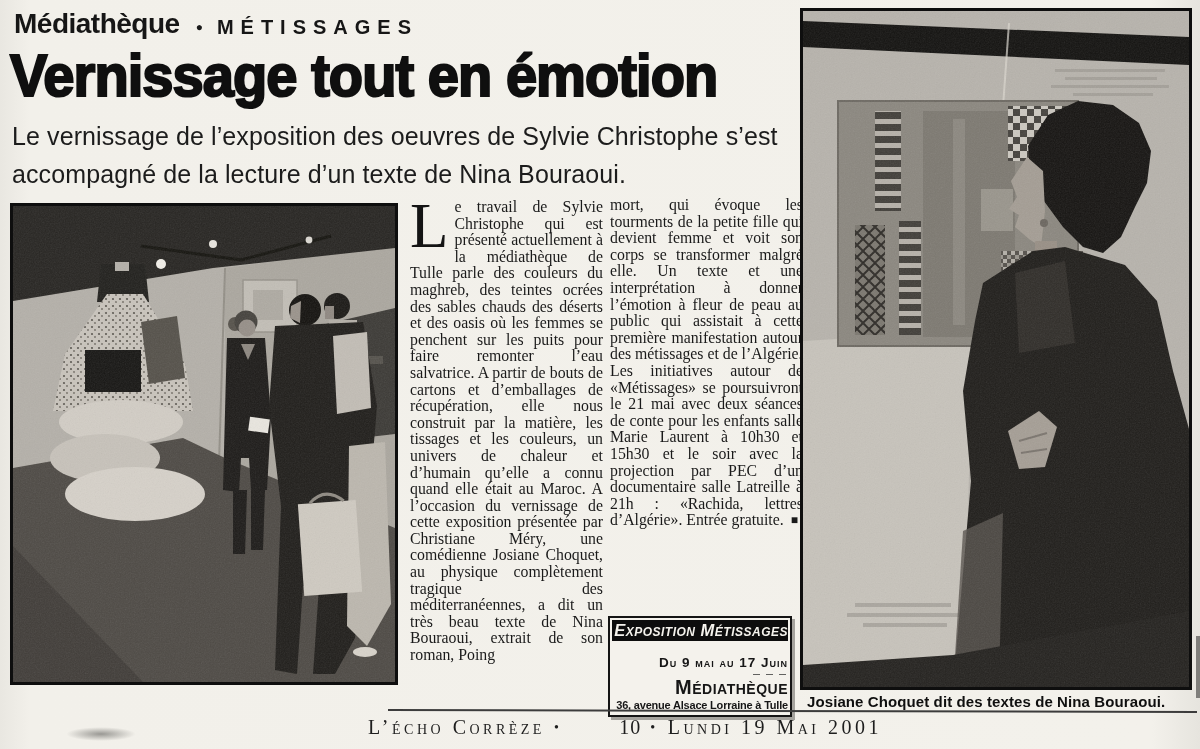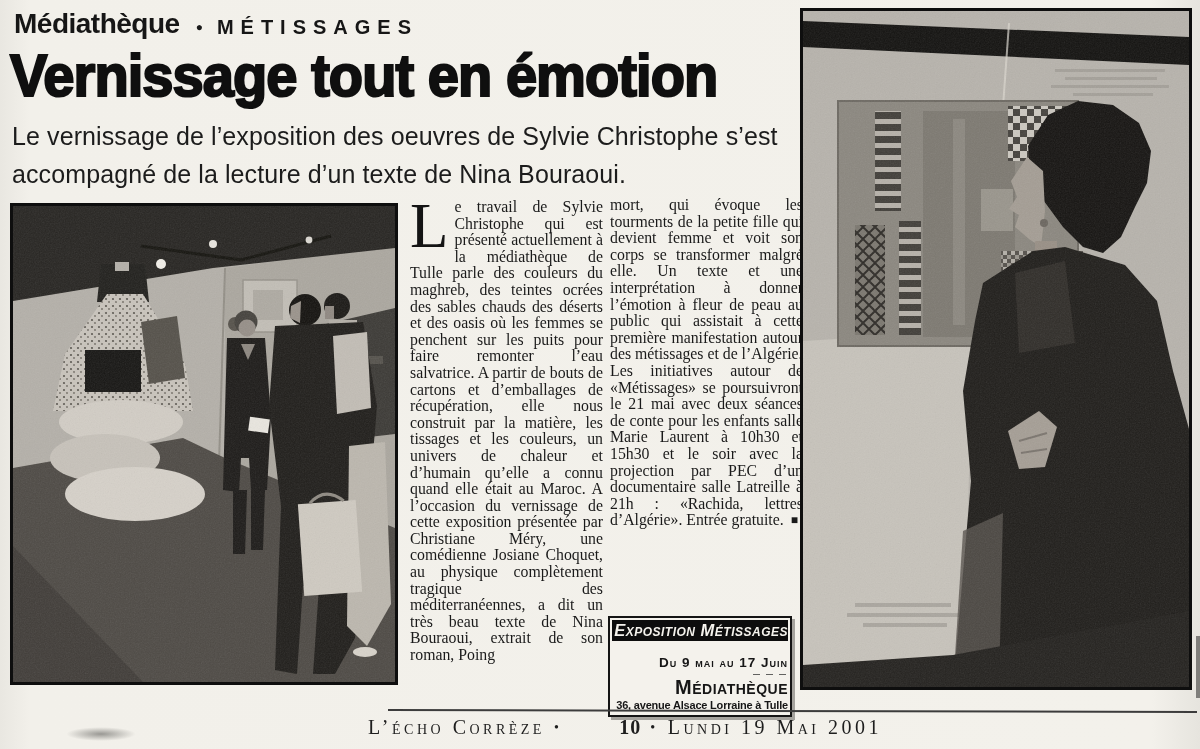--- a/index.html
+++ b/index.html
@@ -56,21 +56,21 @@
   .infobox-ornament{font-size:7px;font-weight:bold;letter-spacing:2px;line-height:7px;color:#2e2e2e;}
   .infobox-venue{font-variant:small-caps;font-weight:bold;font-size:20px;line-height:21px;letter-spacing:.5px;}
   .infobox-address{font-weight:bold;font-size:11px;line-height:14px;letter-spacing:-.2px;}
 
   
   .footer-rule{position:absolute;left:388px;top:710px;width:809px;height:2px;
     background:#3c3c3c;transform:rotate(.15deg);}
   .footer{position:absolute;left:160px;top:716px;width:930px;text-align:center;
     font-family:"Liberation Serif",serif;font-variant:small-caps;
     font-size:20px;letter-spacing:3.5px;color:#1e1e1e;}
-  .footer-page{font-weight:bold;letter-spacing:1px;margin-left:48px;}
+  .footer-page{font-weight:normal;letter-spacing:1px;margin-left:48px;}
   .footer-sep{font-size:14px;margin:0 9px;vertical-align:2px;}
 
   
   .smudge-bl{position:absolute;left:66px;top:727px;width:70px;height:14px;
     background:radial-gradient(ellipse at center,rgba(45,45,42,.45),rgba(45,45,42,0) 70%);}
   .edge-right{position:absolute;right:0;top:636px;width:4px;height:62px;background:#2a2a28;opacity:.55;}
 </style>
 </head>
 <body>
 
@@ -252,20 +252,21 @@
         <polygon points="205,420 236,400 254,416 242,456 216,458" fill="#a59e95"></polygon>
         <path d="M216,430 l28,-8 M218,442 l26,-4" stroke="#7b756e" stroke-width="2" fill="none"></path>
         <polygon points="160,520 200,502 196,676 150,676" fill="#57534d" opacity=".8"></polygon>
       </g>
 
       <polygon points="0,654 150,644 386,600 386,676 0,676" fill="#24221f"></polygon>
       <rect width="386" height="676" filter="url(#grainR)" opacity="0.13"></rect>
     </svg>
   </figure>
 
+  <div class="caption caption-right">Josiane Choquet dit des textes de Nina Bouraoui.</div>
 
   <div class="footer-rule"></div>
   <div class="footer">
     <span>L’écho Corrèze</span><span class="footer-sep">•</span><span class="footer-page">10</span><span class="footer-sep">•</span><span>Lundi 19 Mai 2001</span>
   </div>
 
   <div class="smudge-bl"></div>
   <div class="edge-right"></div>
 </div>
 

